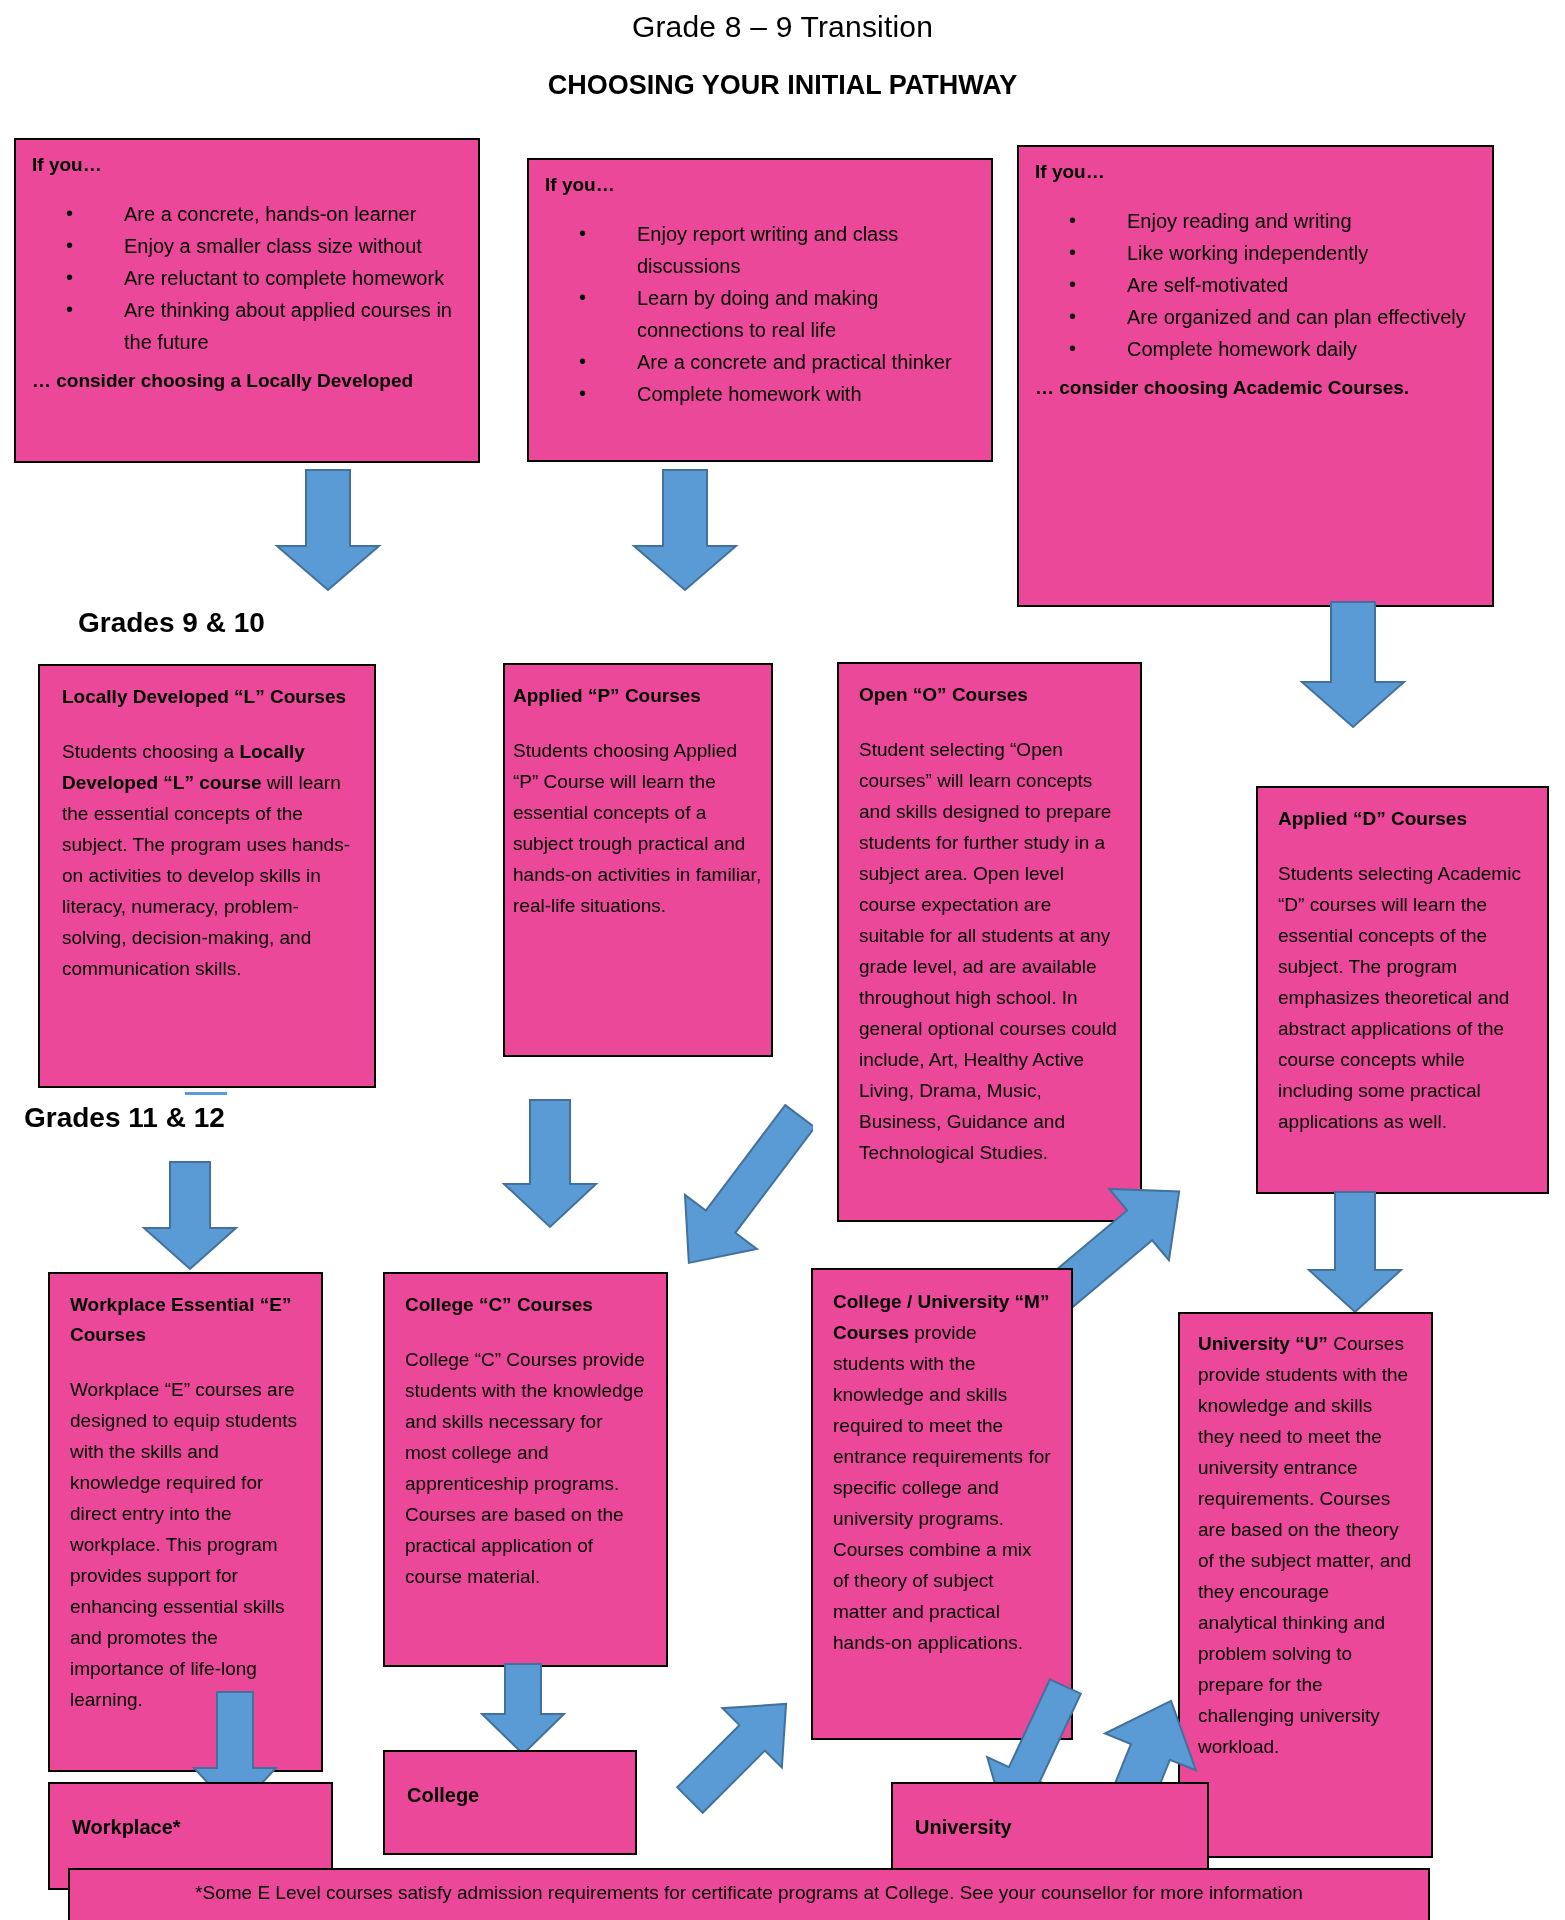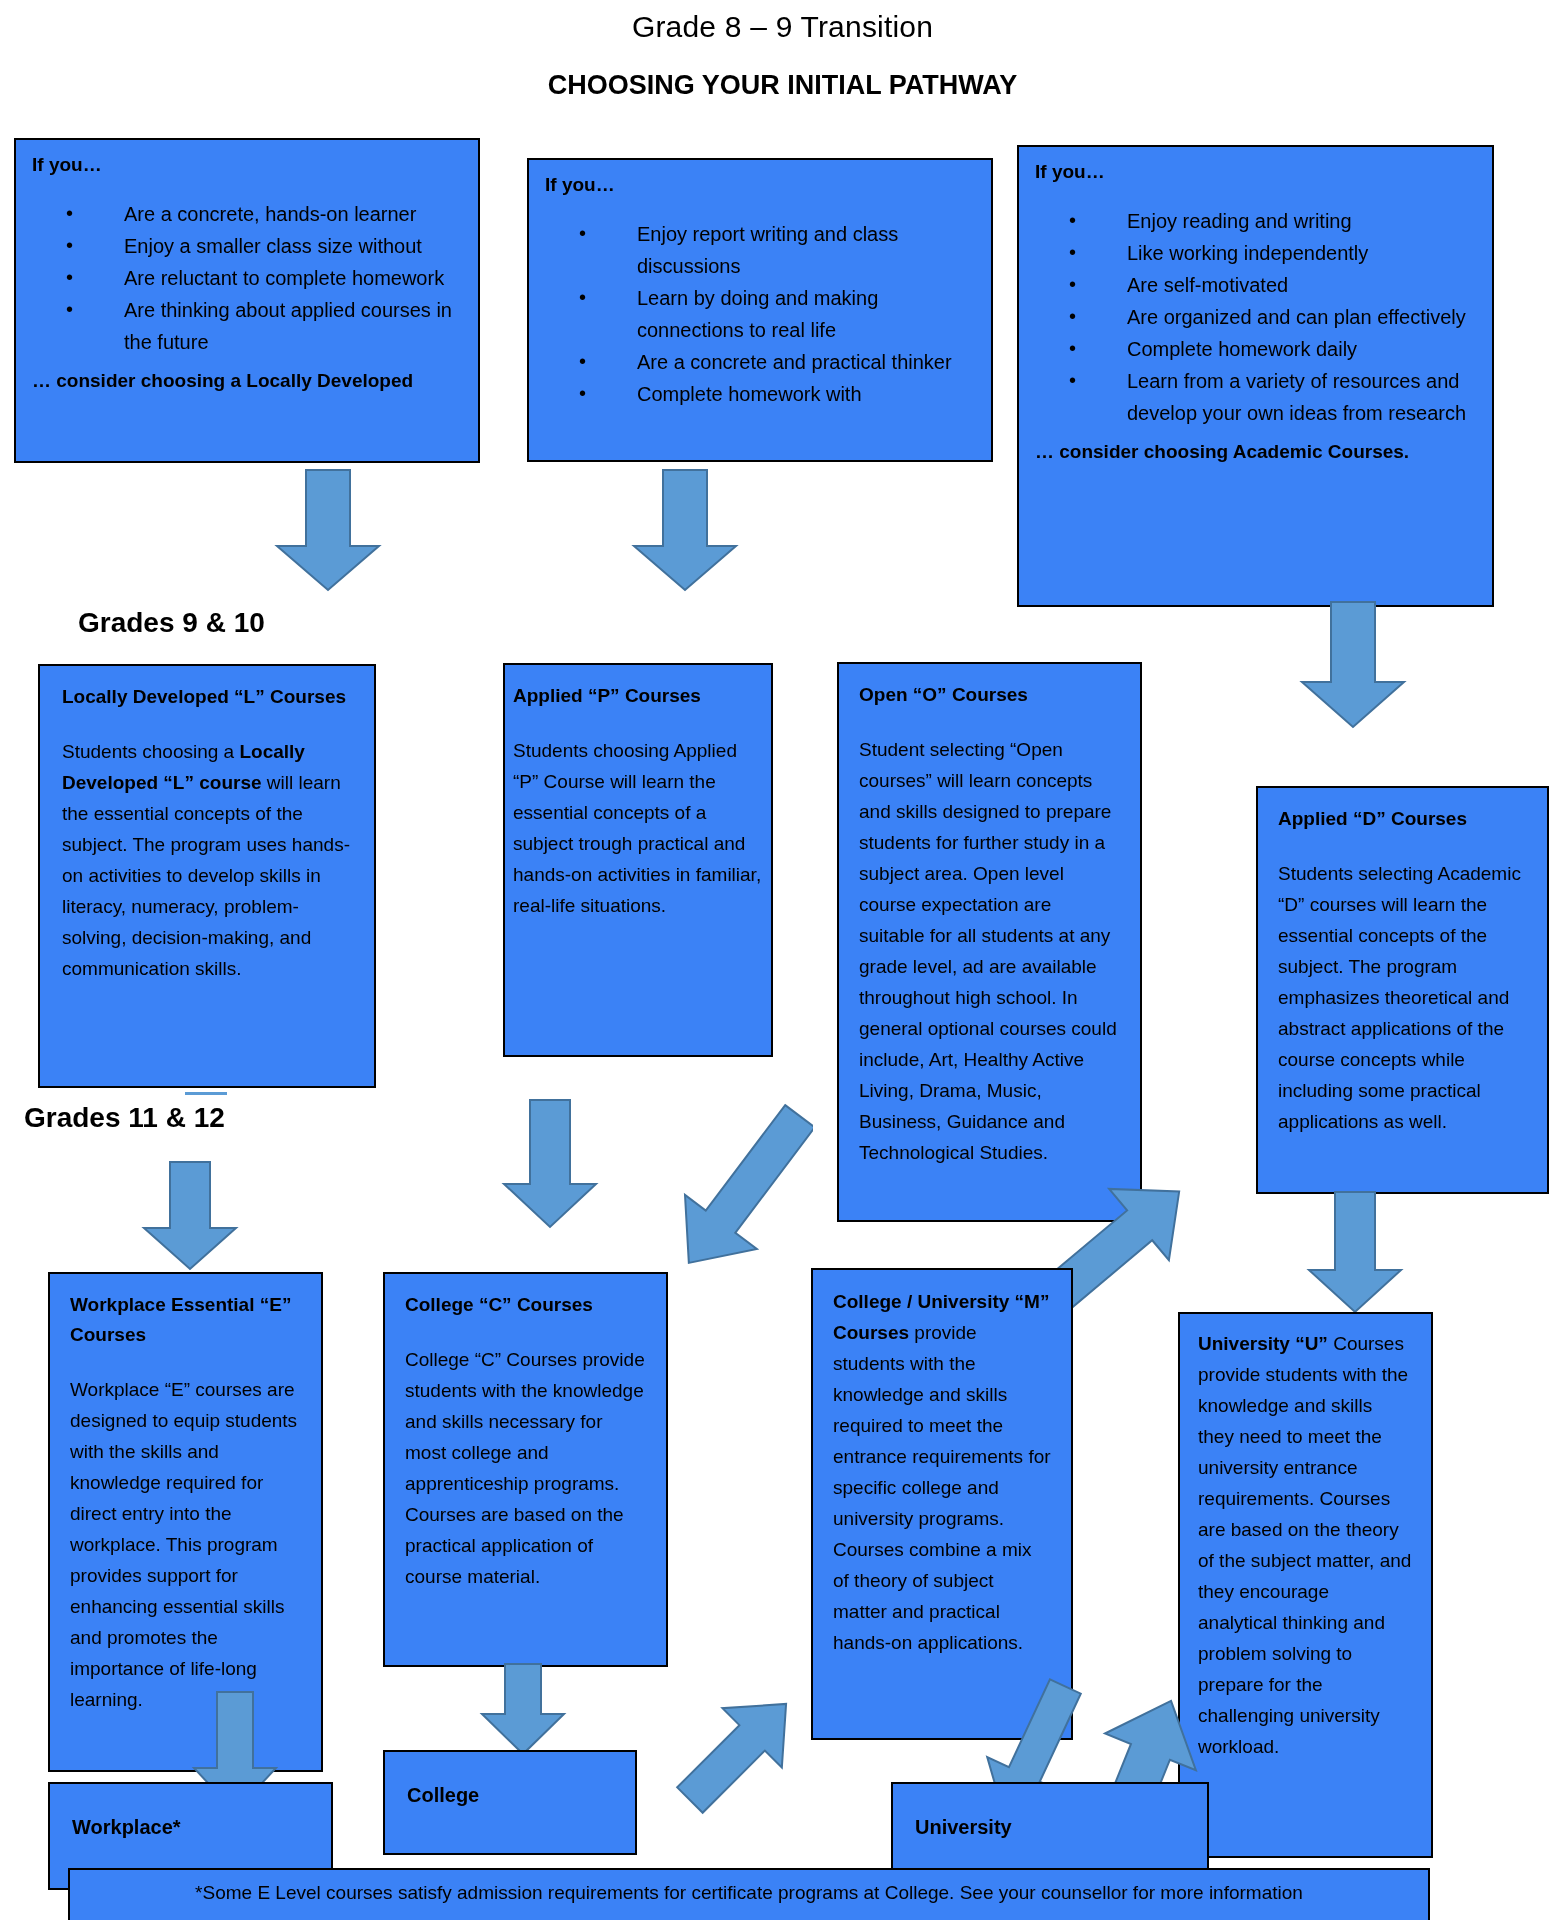--- a/index.html
+++ b/index.html
@@ -31,21 +31,21 @@
     font-weight: bold;
     text-align: center;
   }
   .grade-label {
     font-size: 28px;
     font-weight: bold;
   }
 
   .box {
     border: 2px solid #000000;
-    background: #3b82f6;
+    background: #ec4899;
     overflow: hidden;
   }
   .box-inner { padding: 14px 16px 10px 16px; }
 
   .ifyou {
     font-size: 19px;
     font-weight: bold;
     margin: 0 0 22px 0;
   }
   ul.bullets {
@@ -147,21 +147,20 @@
 
   <div class="abs box" style="left:1017px;top:145px;width:477px;height:462px;">
     <div class="box-inner">
       <div class="ifyou">If you…</div>
       <ul class="bullets">
         <li>Enjoy reading and writing</li>
         <li>Like working independently</li>
         <li>Are self-motivated</li>
         <li>Are organized and can plan effectively</li>
         <li>Complete homework daily</li>
-        <li>Learn from a variety of resources and develop your own ideas from research</li>
       </ul>
       <div class="consider">… consider choosing Academic Courses.</div>
     </div>
   </div>
 
   <div class="arrow" style="left:273px;top:468px;">
     <svg width="110" height="125" viewBox="0 0 110 125">
       <polygon points="33,2 77,2 77,78 106,78 55,122 4,78 33,78" fill="#5b9bd5" stroke="#41719c" stroke-width="2"></polygon>
     </svg>
   </div>

